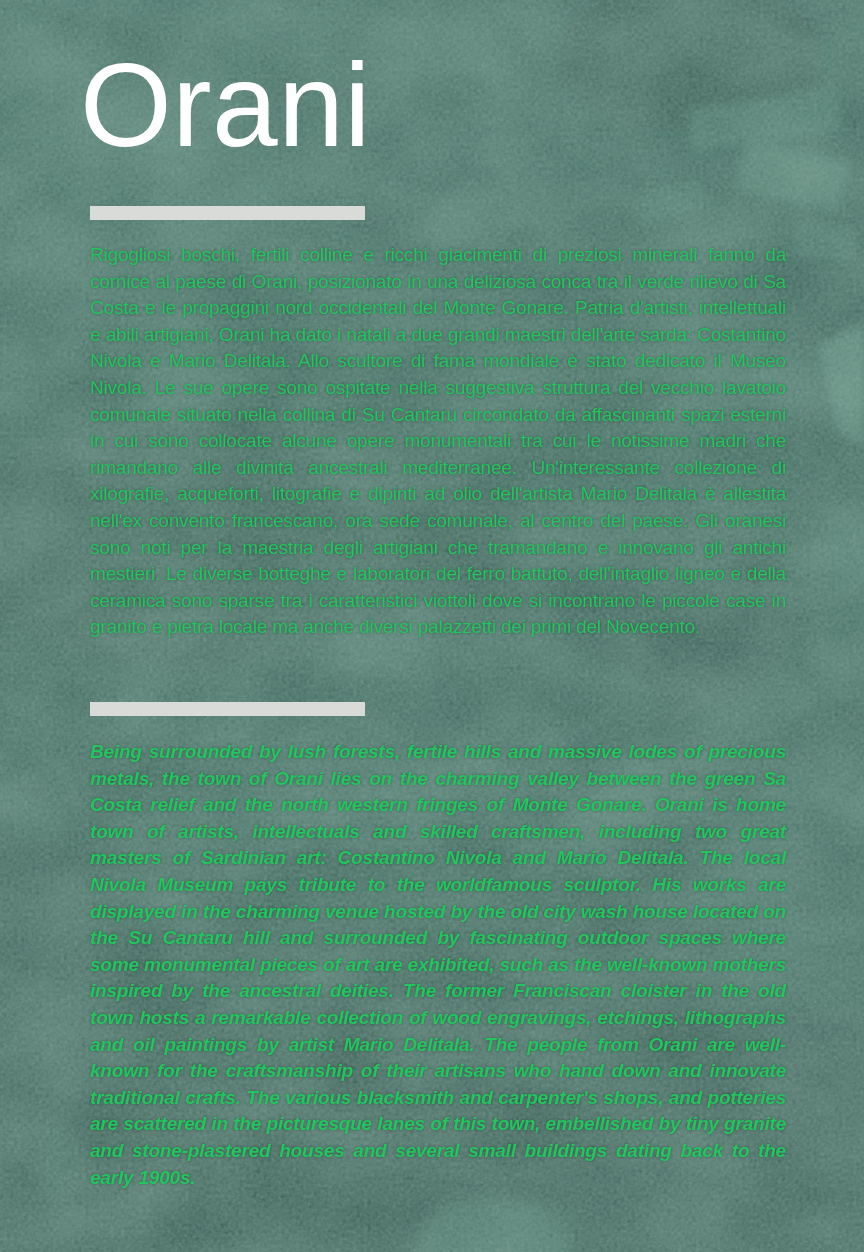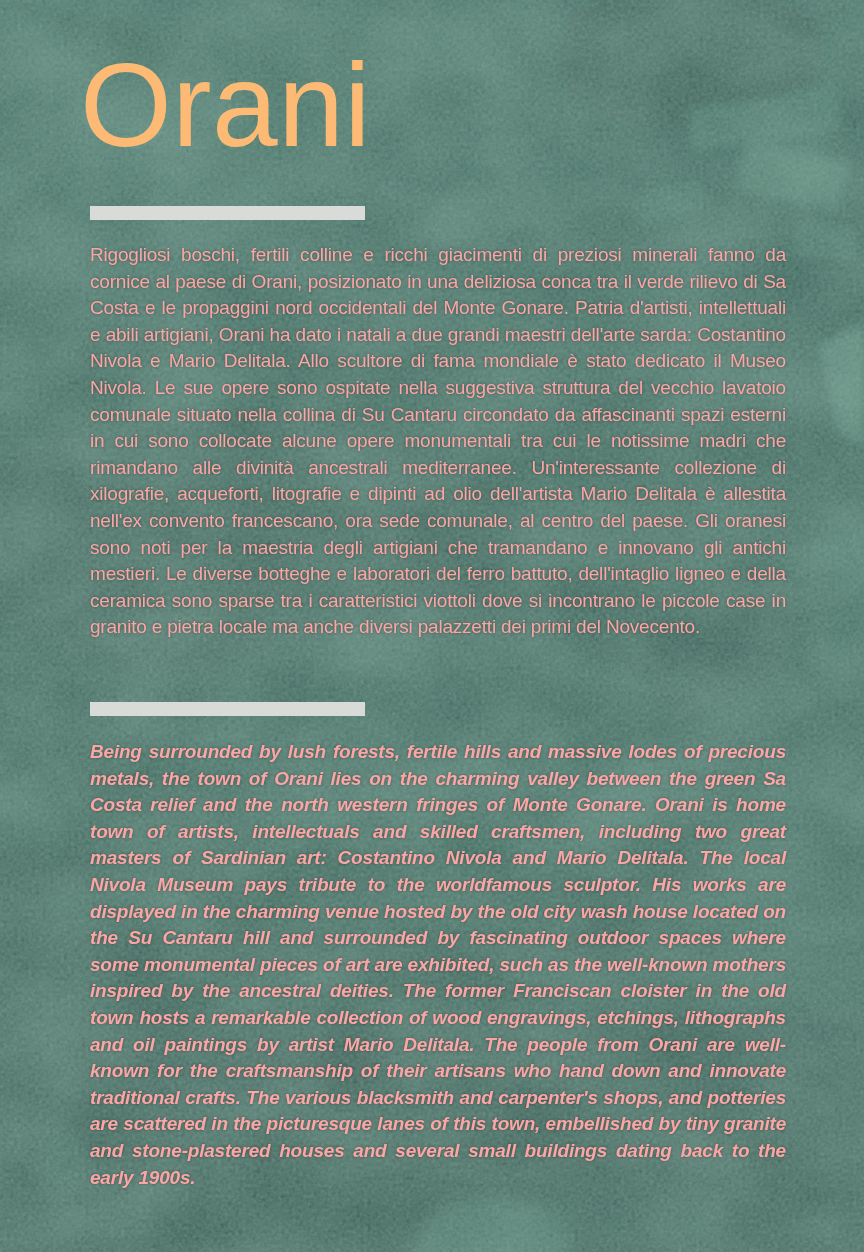--- a/index.html
+++ b/index.html
@@ -10,31 +10,31 @@
     background:#16352c;
     font-family:"Liberation Sans",sans-serif;
   }
   .bg{position:absolute;left:0;top:0;width:864px;height:1252px;display:block;}
   .page-title{
     position:absolute;left:80px;top:46px;margin:0;
     font-family:"Liberation Sans",sans-serif;
     font-weight:300;
     font-size:118px;line-height:1;
     letter-spacing:0.5px;
-    color:#fdba74;
+    color:#ffffff;
   }
   .divider{
     position:absolute;left:90px;width:275px;height:14px;
     background:#d8dbd8;
   }
   .divider-top{top:206px;}
   .divider-bottom{top:702px;}
   .para{
     position:absolute;left:90px;width:696px;margin:0;
-    color:#fca5a5;
+    color:#22c55e;
     font-size:19px;line-height:26.6px;
     text-align:justify;
     text-shadow:0 0 3px rgba(0,0,0,.35);
     letter-spacing:-0.2px;
   }
   .para-italian{top:242px;}
   .para-english{top:739px;font-style:italic;font-weight:bold;}
 </style>
 </head>
 <body>

